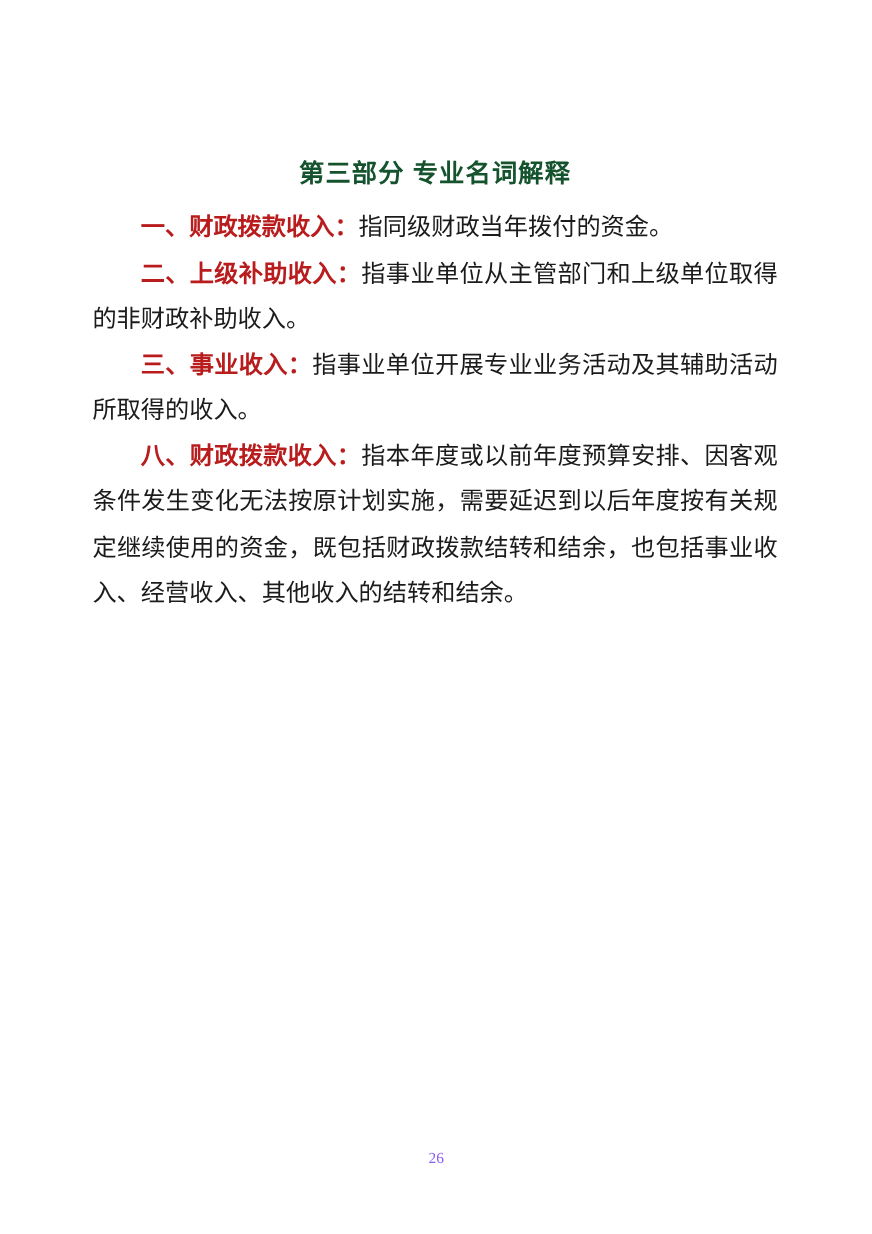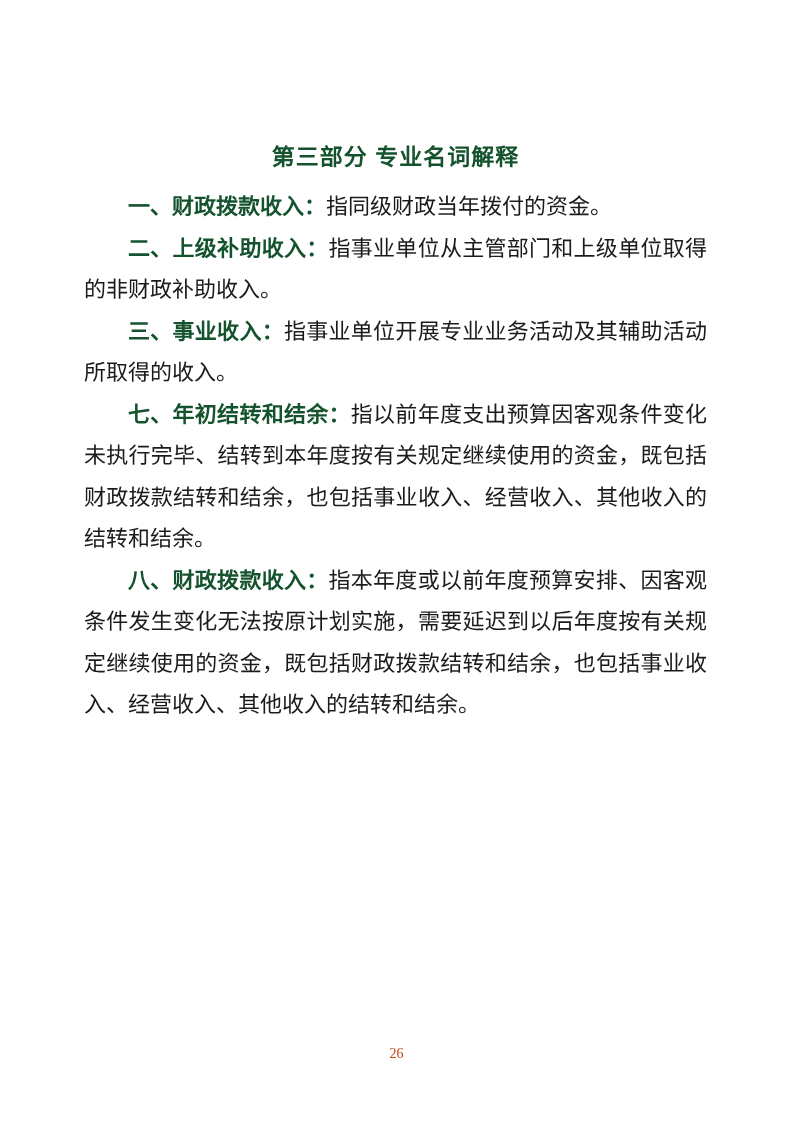--- a/index.html
+++ b/index.html
@@ -37,53 +37,52 @@
     text-indent: 2em;
     text-align: justify;
     font-family: "Liberation Serif", "DejaVu Serif", serif;
     font-size: 22px;
     line-height: 41.5px;
     color: #1b1b1b;
   }
   p.term-para .term {
     font-family: "Liberation Sans", "DejaVu Sans", sans-serif;
     font-weight: bold;
-    color: #14532d;
+    color: #b91c1c;
   }
   p.term-para .definition {
     font-weight: normal;
   }
   .page-number {
     position: absolute;
     left: 0;
     right: 0;
     bottom: 60px;
     text-align: center;
     font-family: "Liberation Serif", "DejaVu Serif", serif;
     font-size: 14px;
-    color: #c2410c;
+    color: #8b5cf6;
   }
 </style>
 </head>
 <body>
 
 <div class="page">
   <div class="content">
 
     <h1 class="doc-title">第三部分 专业名词解释</h1>
 
     <p class="term-para"><span class="term">一、财政拨款收入：</span><span class="definition">指同级财政当年拨付的资金。</span></p>
 
     <p class="term-para"><span class="term">二、上级补助收入：</span><span class="definition">指事业单位从主管部门和上级单位取得的非财政补助收入。</span></p>
 
     <p class="term-para"><span class="term">三、事业收入：</span><span class="definition">指事业单位开展专业业务活动及其辅助活动所取得的收入。</span></p>
 
 
 
 
-    <p class="term-para"><span class="term">七、年初结转和结余：</span><span class="definition">指以前年度支出预算因客观条件变化未执行完毕、结转到本年度按有关规定继续使用的资金，既包括财政拨款结转和结余，也包括事业收入、经营收入、其他收入的结转和结余。</span></p>
 
     <p class="term-para"><span class="term">八、财政拨款收入：</span><span class="definition">指本年度或以前年度预算安排、因客观条件发生变化无法按原计划实施，需要延迟到以后年度按有关规定继续使用的资金，既包括财政拨款结转和结余，也包括事业收入、经营收入、其他收入的结转和结余。</span></p>
 
   </div>
 
   <div class="page-number">26</div>
 </div>
 
 </body></html>

